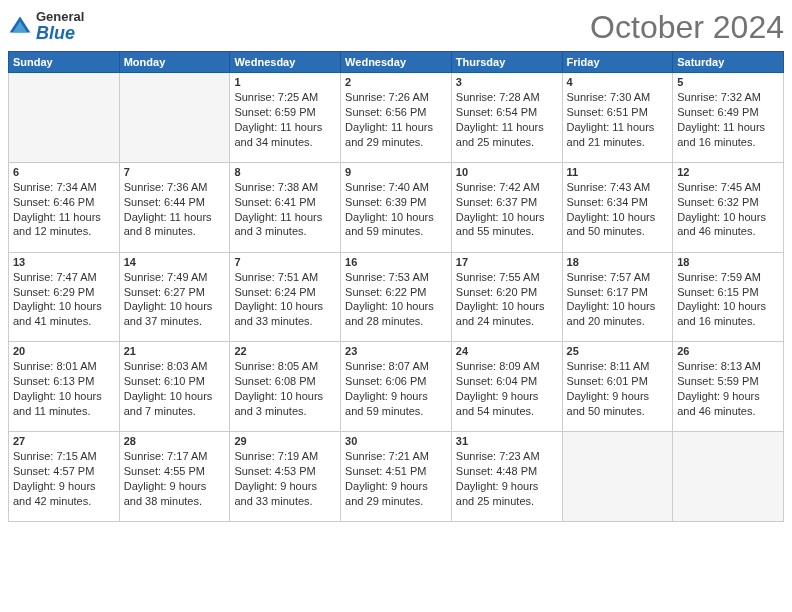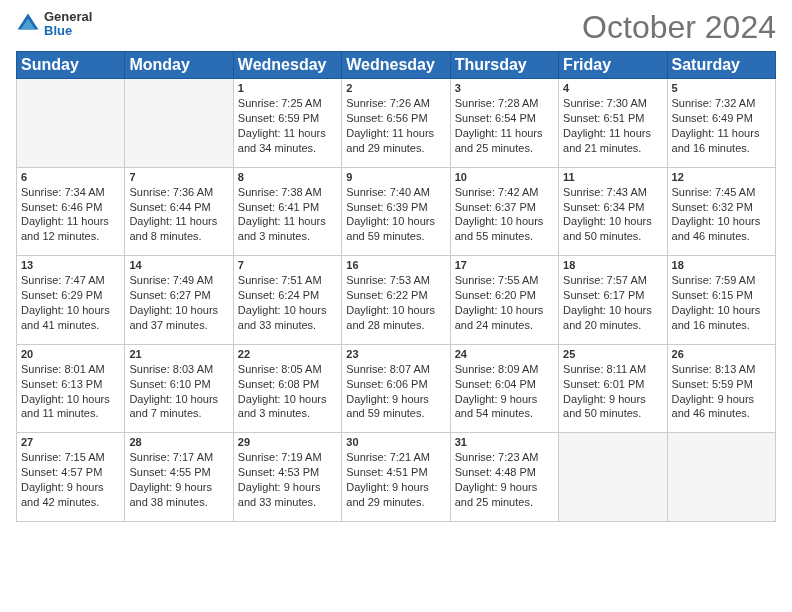--- a/index.html
+++ b/index.html
@@ -6,21 +6,21 @@
     body {
       font-family: Arial, sans-serif;
       background: #fff;
       width: 792px;
       height: 612px;
       overflow: hidden;
     }
     .page {
       width: 792px;
       height: 532px;
-      padding: 10px 16px;
+      padding: 10px 8px;
       display: flex;
       flex-direction: column;
     }
     .header {
       display: flex;
       justify-content: space-between;
       align-items: flex-start;
       margin-bottom: 6px;
     }
     .logo {
@@ -32,23 +32,24 @@
       display: flex;
       flex-direction: column;
       line-height: 1.1;
     }
     .logo-general {
       font-size: 13px;
       font-weight: bold;
       color: #333;
     }
     .logo-blue {
-      font-size: 13px;
+      font-size: 18px;
       font-weight: bold;
       color: #1a6bb5;
+      font-style: italic;
     }
     .logo-icon {
       width: 24px;
       height: 24px;
     }
     .title-block {
       text-align: right;
     }
     .month-title {
       font-size: 32px;
@@ -63,21 +64,21 @@
     .calendar {
       flex: 1;
       border: 1px solid #ccc;
       border-collapse: collapse;
       width: 100%;
       table-layout: fixed;
     }
     .calendar th {
       background: #2a6db5;
       color: #fff;
-      font-size: 16px;
+      font-size: 11px;
       font-weight: bold;
       padding: 4px 4px;
       text-align: left;
       border: 1px solid #1a5a9a;
     }
     .calendar td {
       border: 1px solid #ccc;
       vertical-align: top;
       padding: 3px 4px;
       font-size: 9.5px;

